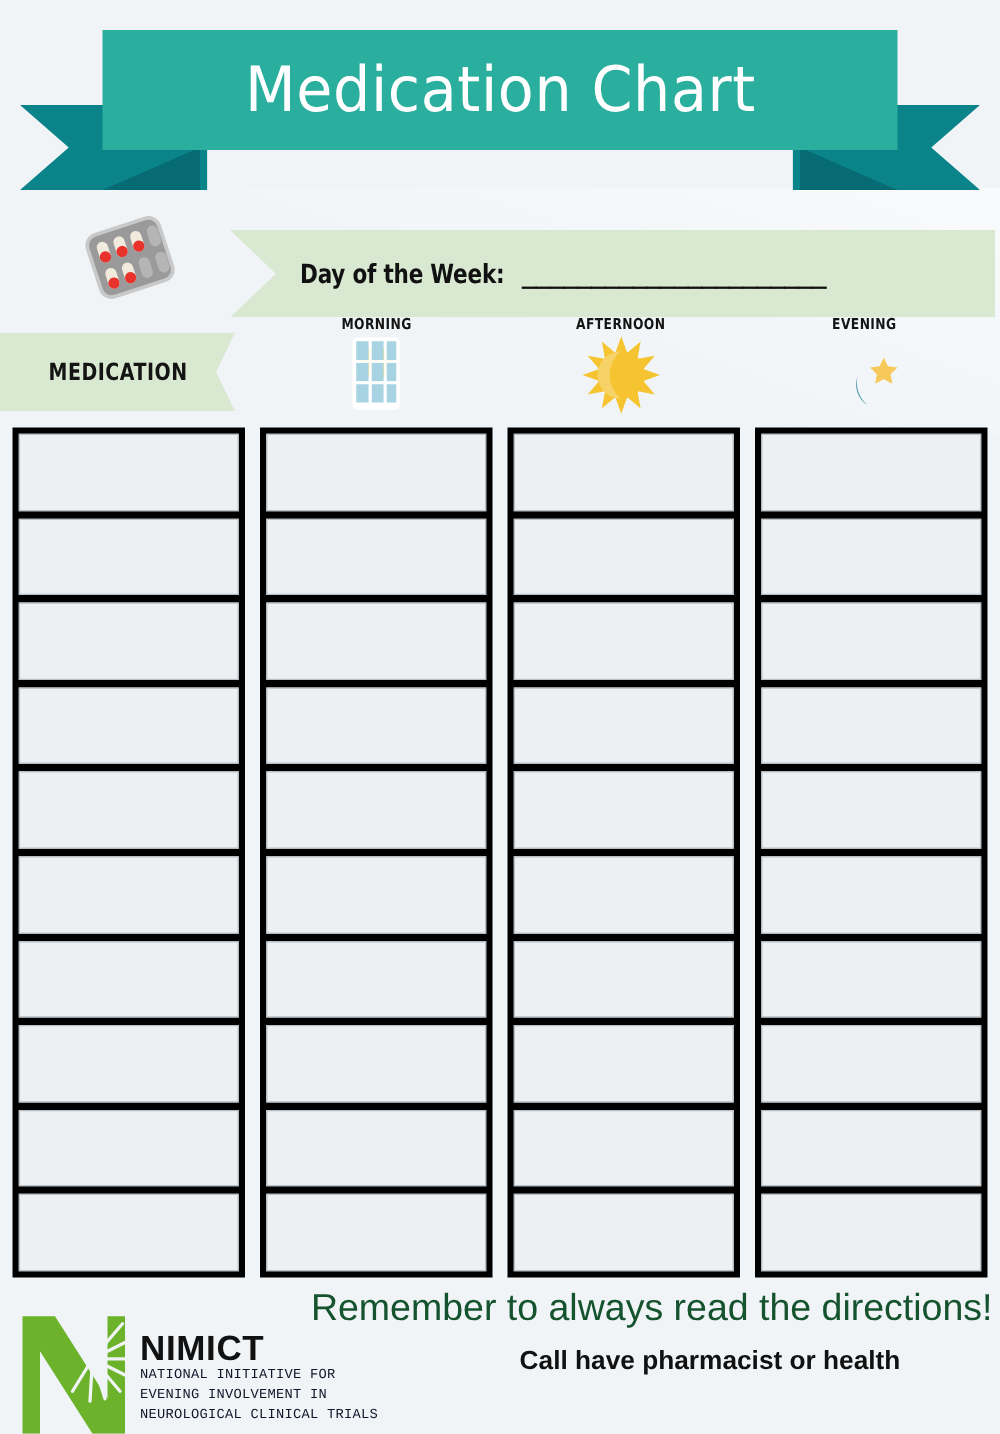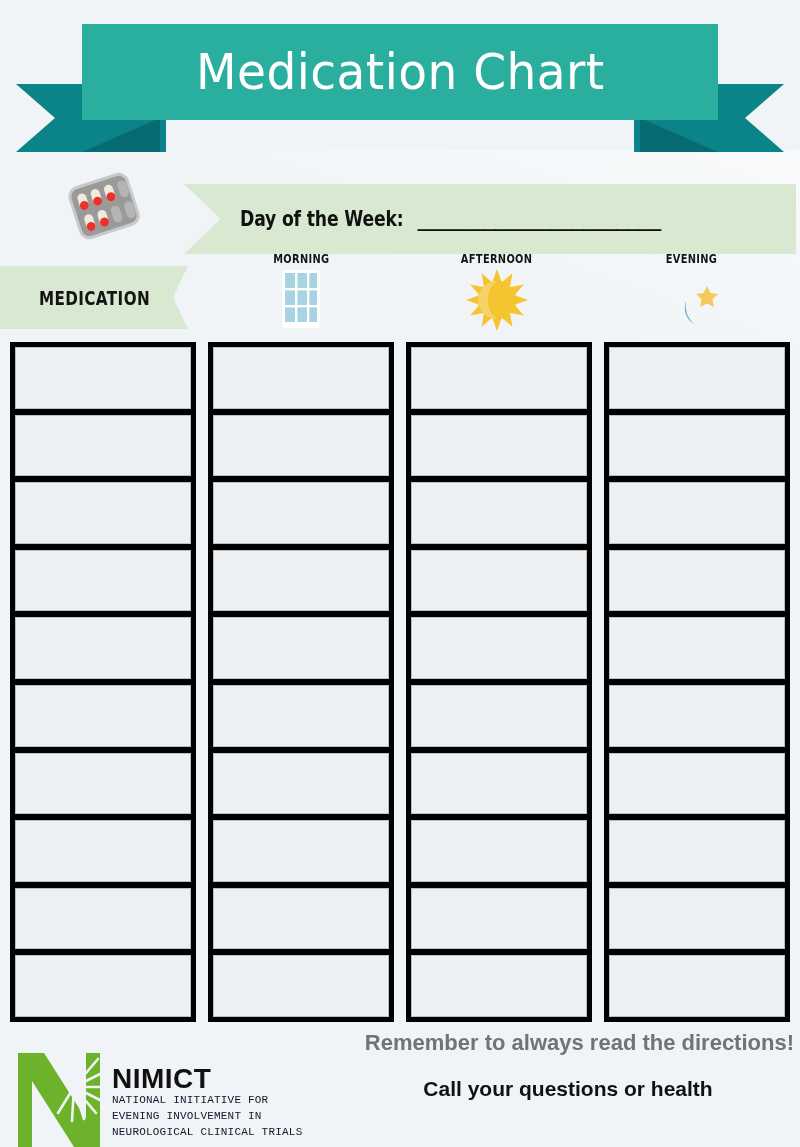--- a/index.html
+++ b/index.html
@@ -247,23 +247,23 @@
     color: #0f172a;
     line-height: 1.42;
     letter-spacing: 0.2px;
   }
 
   .notice-1 {
     position: absolute;
     right: 6px;
     top: 4px;
     font-family: "Liberation Sans", sans-serif;
-    font-weight: bold;
-    font-size: 22px;
-    color: #737373;
+    font-weight: normal;
+    font-size: 30px;
+    color: #14532d;
     white-space: nowrap;
   }
   .notice-2 {
     position: absolute;
     left: 344px;
     right: 8px;
     top: 50px;
     text-align: center;
     font-family: "Liberation Sans", sans-serif;
     font-weight: bold;
@@ -470,18 +470,18 @@
           <div>NATIONAL INITIATIVE FOR</div>
           <div>EVENING INVOLVEMENT IN</div>
           <div>NEUROLOGICAL CLINICAL TRIALS</div>
         </div>
       </div>
     </div>
 
     <div class="notice-1">Remember to always read the directions!</div>
 
     <div class="notice-2">
-      <div>Call your questions or health</div>
+      <div>Call have pharmacist or health</div>
     </div>
 
   </div>
 
 </div>
 
 </body></html>

